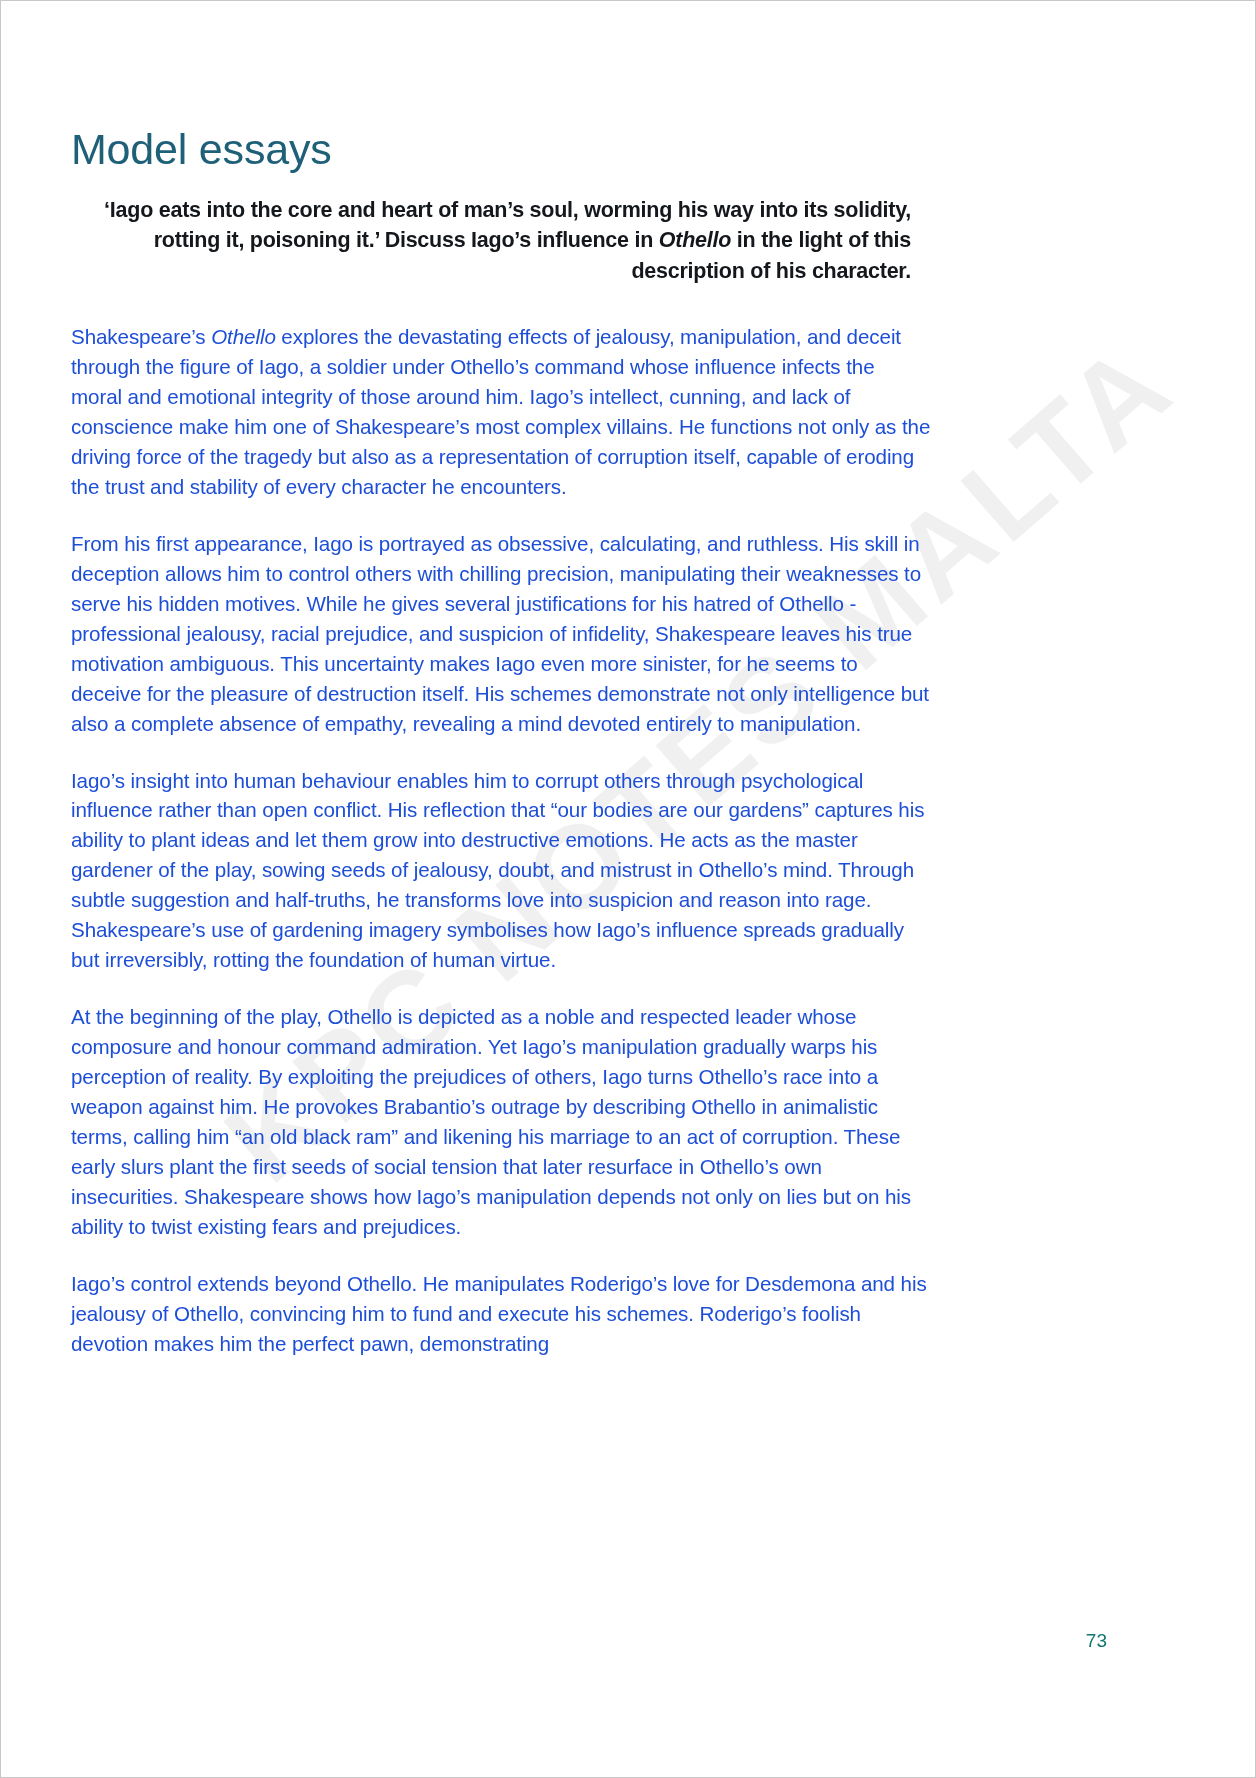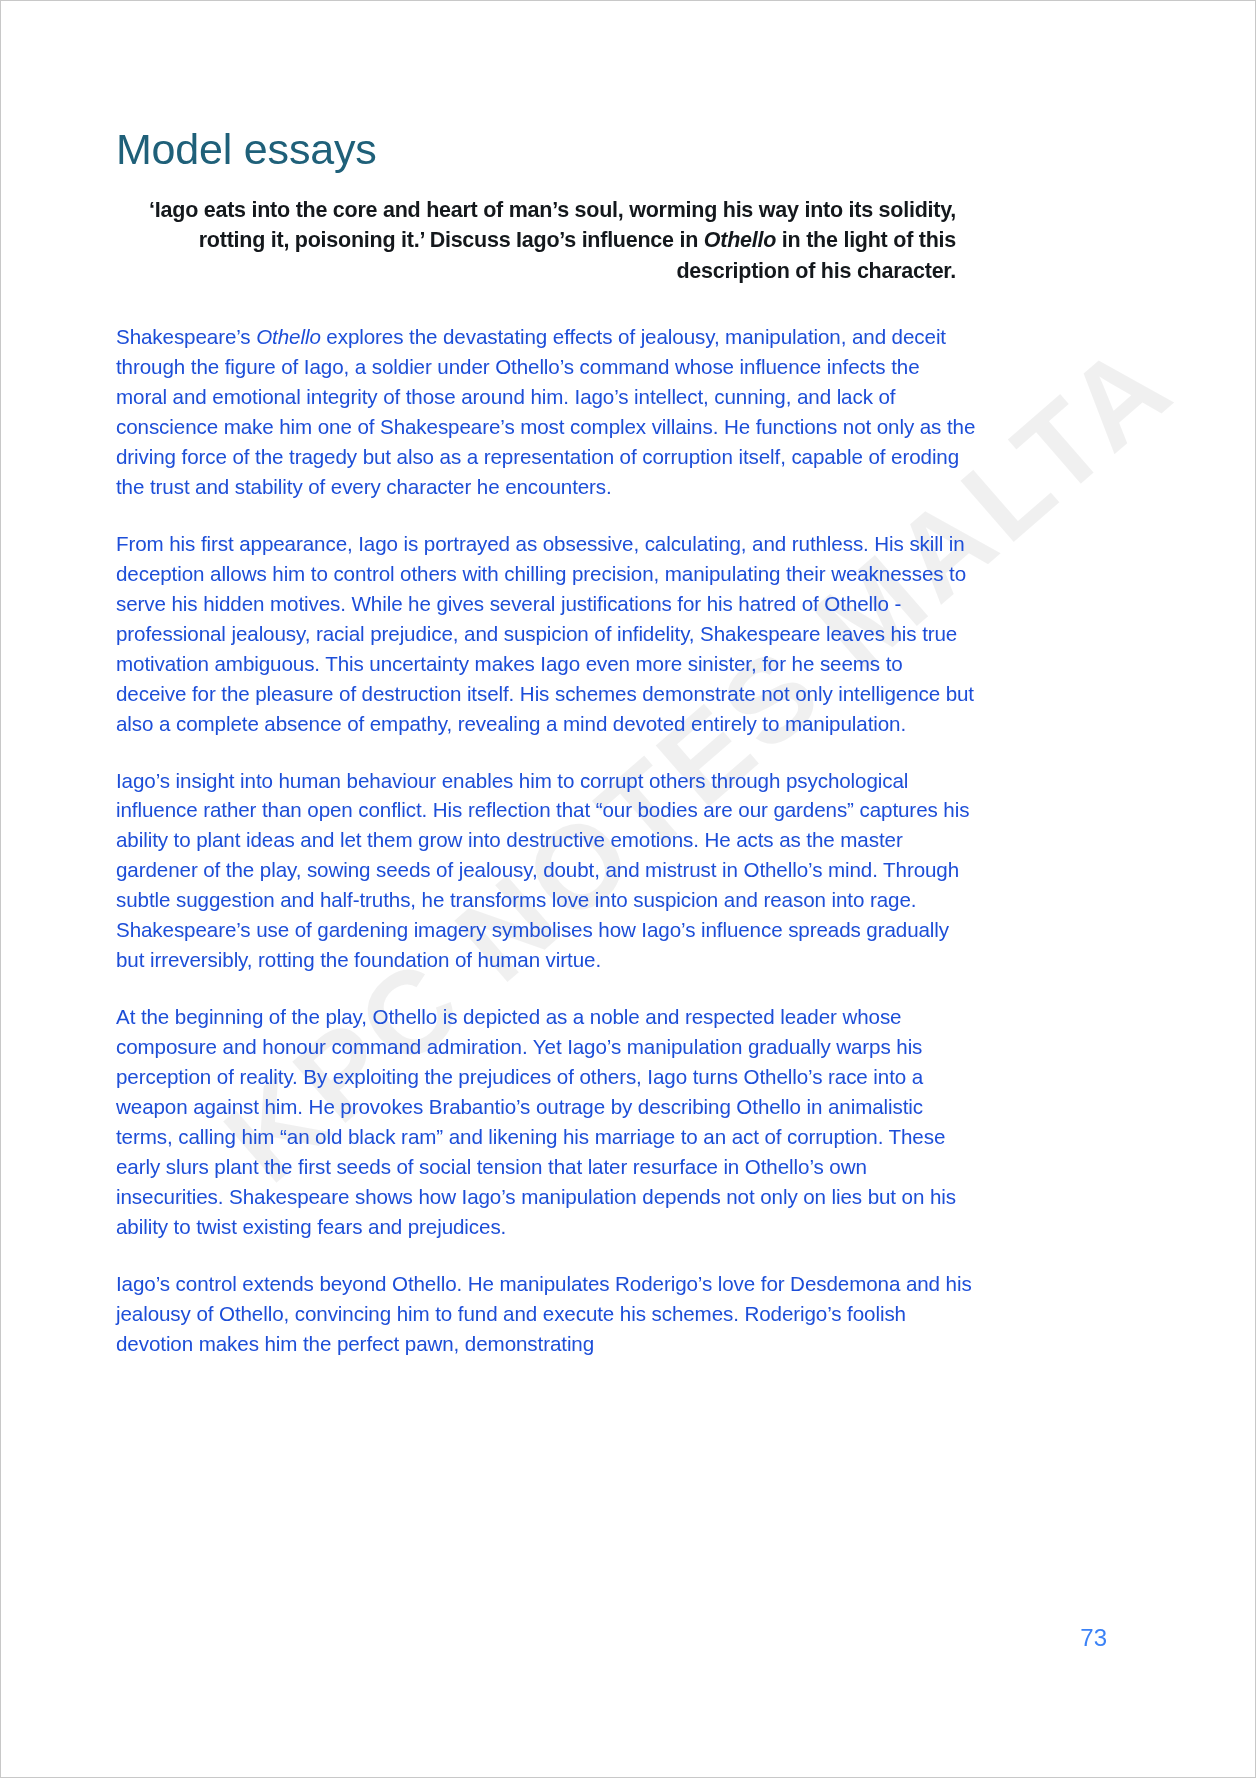--- a/index.html
+++ b/index.html
@@ -40,21 +40,21 @@
     color: #000000;
     opacity: 0.055;
     transform: rotate(-41deg);
     transform-origin: 50% 50%;
     white-space: nowrap;
     user-select: none;
   }
   .content {
     position: relative;
     z-index: 2;
-    padding: 126px 260px 0 115px;
+    padding: 126px 260px 0 70px;
   }
   h1.page-title {
     font-family: "Liberation Sans", sans-serif;
     font-weight: 400;
     font-size: 43px;
     line-height: 1.06;
     color: #1f6079;
     margin: 0 0 22px 0;
     letter-spacing: -0.2px;
   }
@@ -84,22 +84,22 @@
     letter-spacing: -0.1px;
   }
   p.body-par em {
     font-style: italic;
   }
   .page-number {
     position: absolute;
     right: 148px;
     bottom: 125px;
     font-family: "Liberation Sans", sans-serif;
-    font-size: 24px;
-    color: #3b82f6;
+    font-size: 19px;
+    color: #0f766e;
     z-index: 2;
     margin-top: 6px;
   }
 </style>
 </head>
 <body>
 
 <div class="page">
 
   <div class="watermark-layer">

